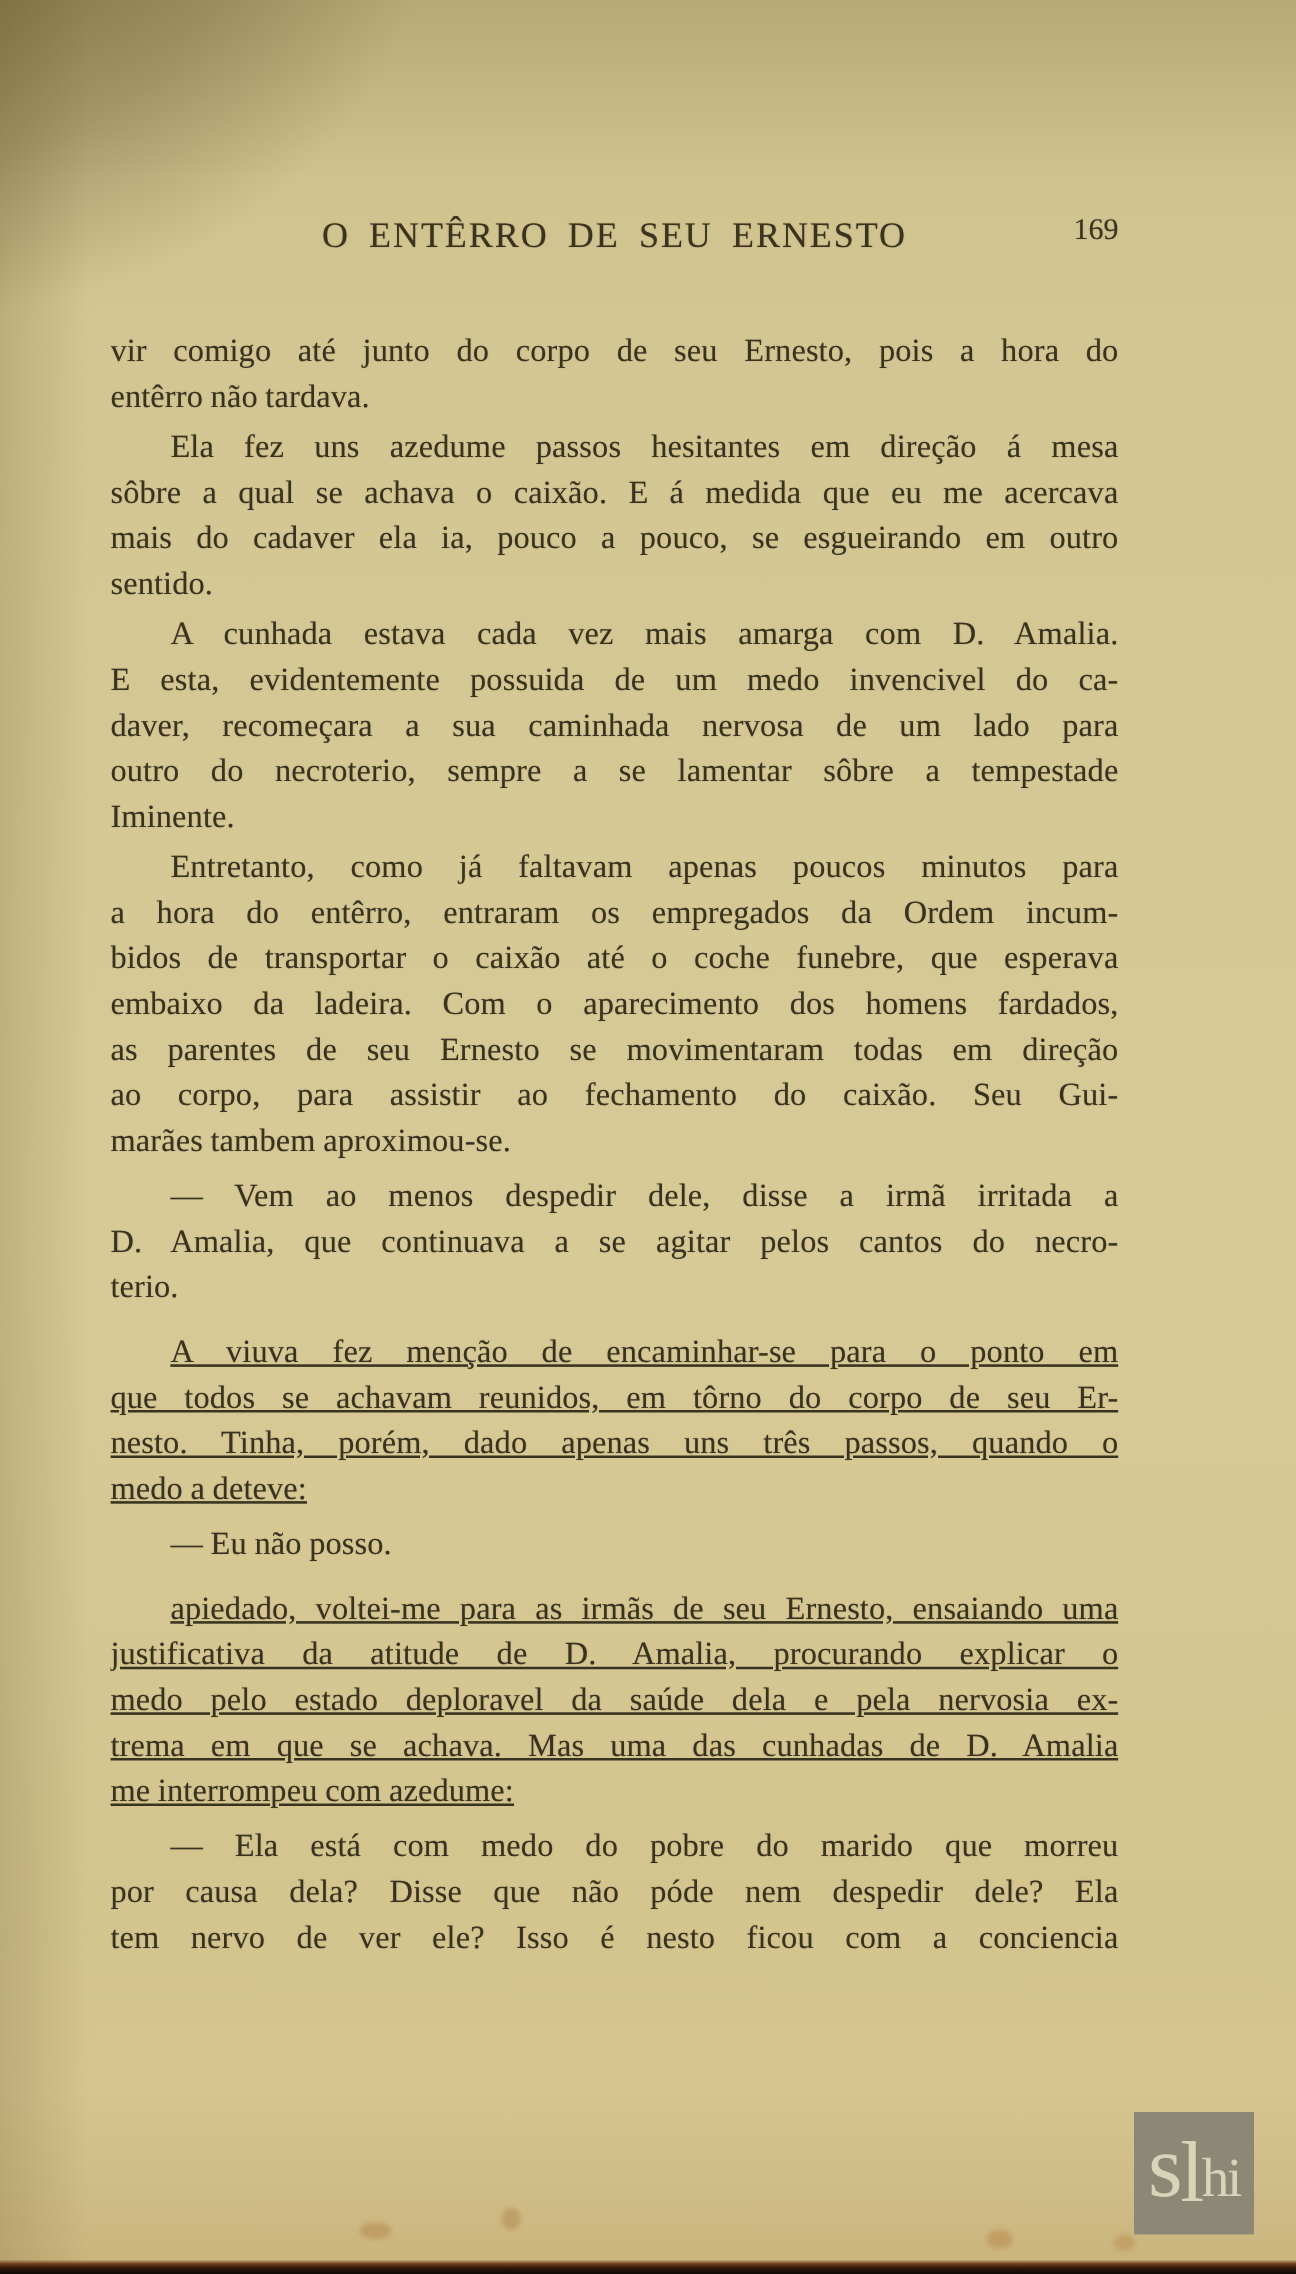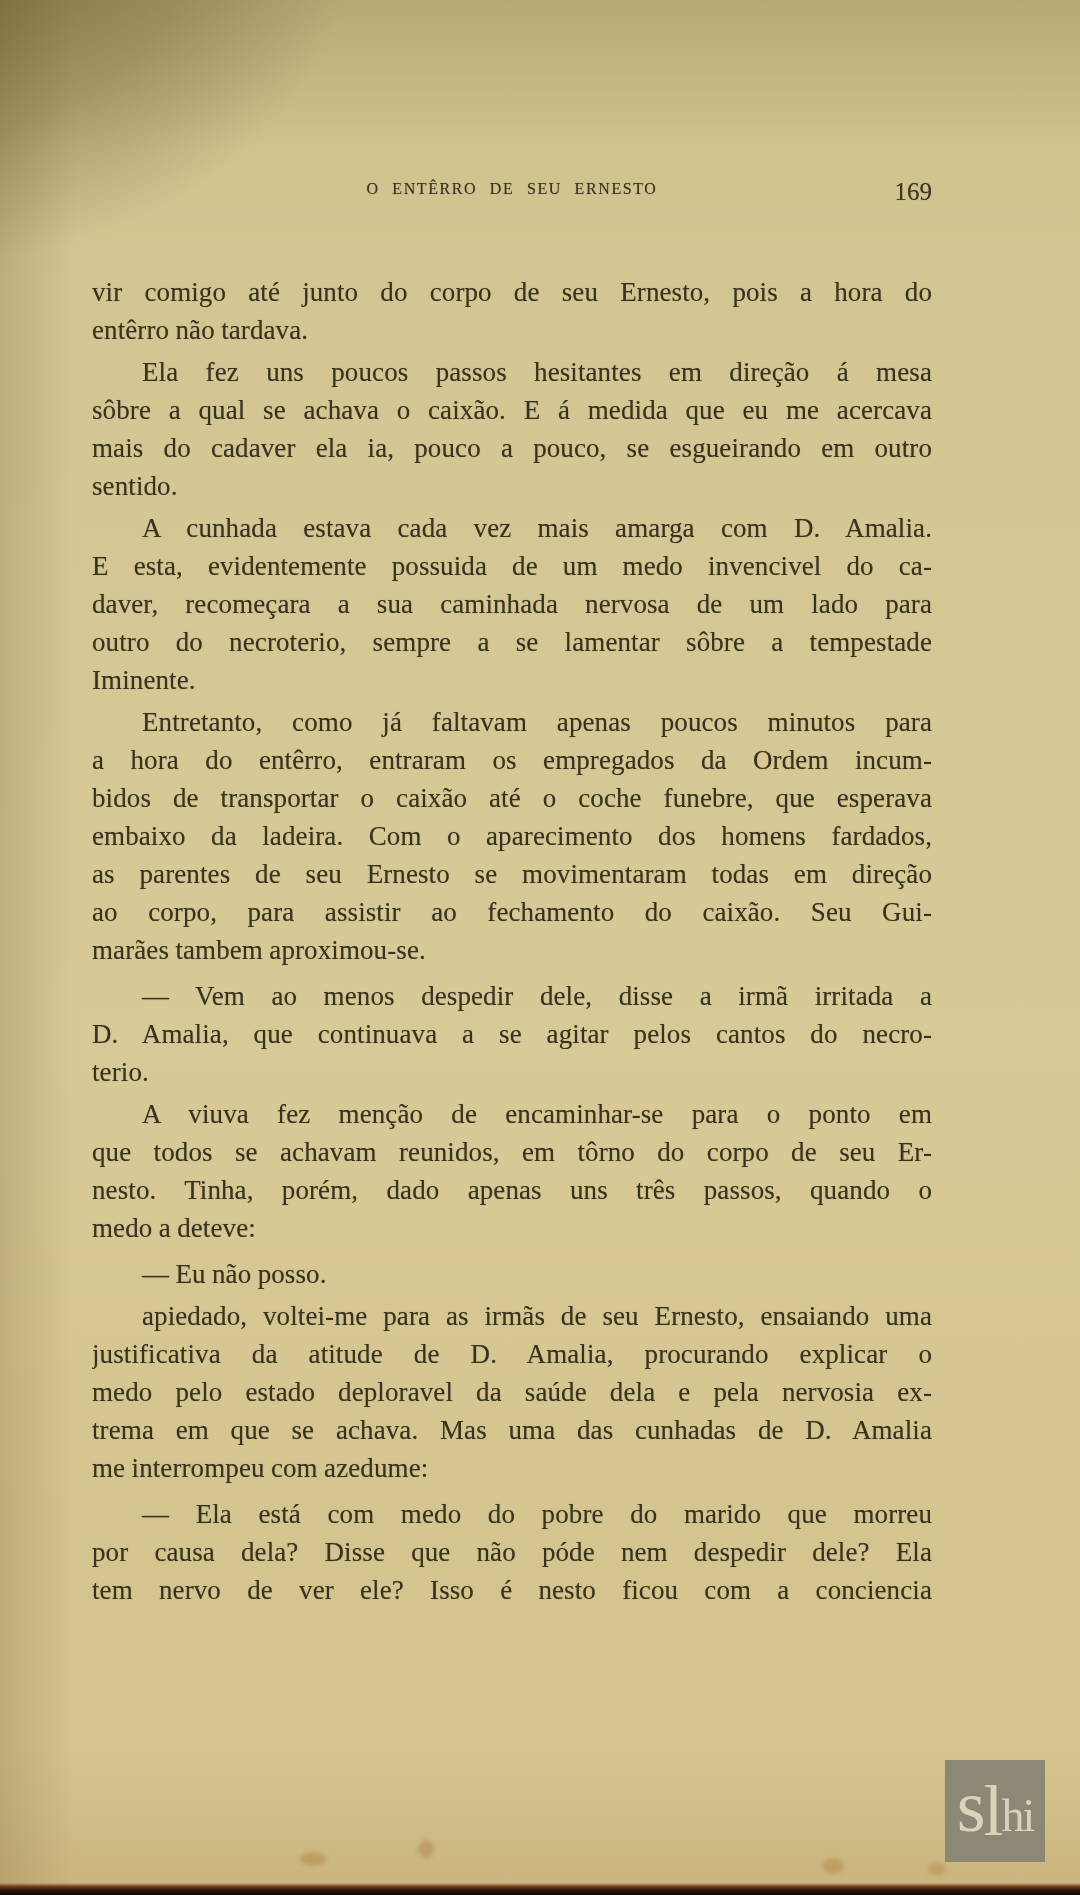--- a/index.html
+++ b/index.html
@@ -34,40 +34,40 @@
   .stain.s3{left:822px;top:1858px;width:22px;height:16px;background:rgba(170,100,32,0.30);}
   .stain.s4{left:928px;top:1862px;width:18px;height:14px;background:rgba(170,100,32,0.26);}
 
   
   .header{
     position:absolute;left:92px;top:180px;width:840px;height:36px;
     color:#39331f;
   }
   .header-title{
     position:absolute;left:0;right:0;text-align:center;
-    font-size:16px;letter-spacing:1.6px;word-spacing:7px;
+    font-size:30px;letter-spacing:1.6px;word-spacing:7px;
     text-shadow:0 0 1px rgba(55,48,25,0.45);
     white-space:nowrap;
   }
   .page-number{
     position:absolute;right:0;top:-2px;font-size:25px;
     color:#3a3422;text-shadow:0 0 1px rgba(55,48,25,0.4);
   }
 
   
   .body-text{
     position:absolute;left:92px;top:273px;width:840px;
     font-size:27px;line-height:38px;color:#383220;
     letter-spacing:0.1px;word-spacing:-0.5px;
     text-shadow:0 0 1px rgba(60,52,28,0.38);
   }
   .para{margin:0;}
   .para + .para{margin-top:4px;}
   .para.dlg{margin-top:8px;}
-  .para.dlg + .para{margin-top:4px;}
+  .para.dlg + .para{margin-top:16px;text-decoration:underline;}
   .line{
     height:38px;overflow:hidden;
     text-align:justify;text-align-last:left;
     white-space:normal;
   }
   .line.fill{text-align-last:justify;}
   .para.indent .line:first-child{text-indent:50px;}
 
   
   .watermark{
@@ -107,21 +107,21 @@
     <div class="header-title">O ENTÊRRO DE SEU ERNESTO</div>
     <div class="page-number">169</div>
   </div>
 
   <div class="body-text" id="bodyText">
       <div class="para">
         <div class="line fill">vir comigo até junto do corpo de seu Ernesto, pois a hora do</div>
         <div class="line">entêrro não tardava.</div>
       </div>
       <div class="para indent">
-        <div class="line fill">Ela fez uns poucos passos hesitantes em direção á mesa</div>
+        <div class="line fill">Ela fez uns azedume passos hesitantes em direção á mesa</div>
         <div class="line fill">sôbre a qual se achava o caixão. E á medida que eu me acercava</div>
         <div class="line fill">mais do cadaver ela ia, pouco a pouco, se esgueirando em outro</div>
         <div class="line">sentido.</div>
       </div>
       <div class="para indent">
         <div class="line fill">A cunhada estava cada vez mais amarga com D. Amalia.</div>
         <div class="line fill">E esta, evidentemente possuida de um medo invencivel do ca-</div>
         <div class="line fill">daver, recomeçara a sua caminhada nervosa de um lado para</div>
         <div class="line fill">outro do necroterio, sempre a se lamentar sôbre a tempestade</div>
         <div class="line">Iminente.</div>

